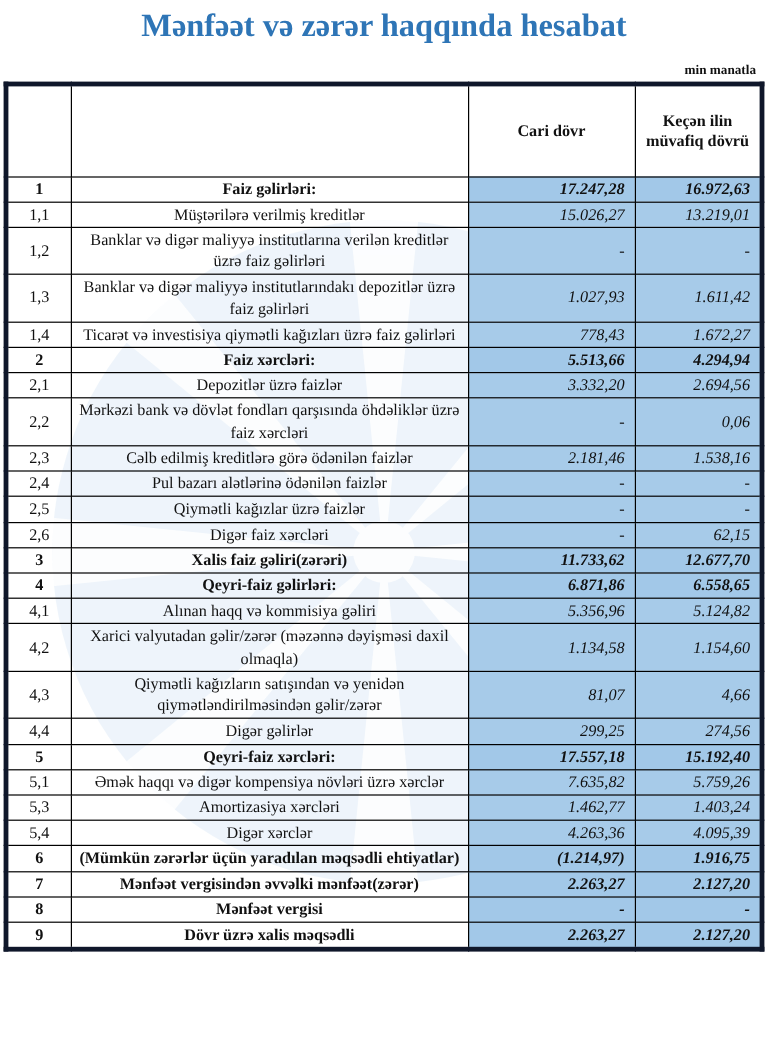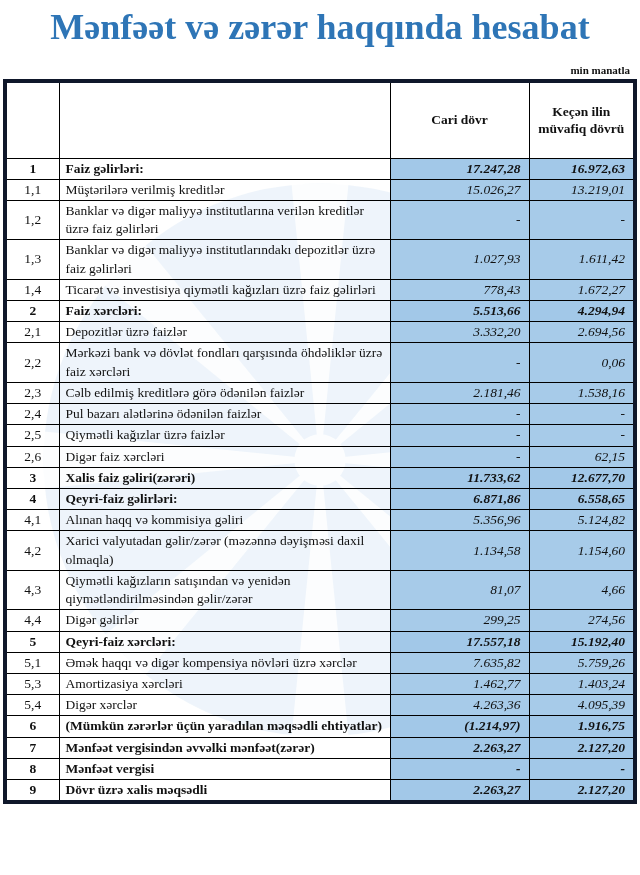--- a/index.html
+++ b/index.html
@@ -20,21 +20,21 @@
     height: 570px;
     z-index: 0;
     pointer-events: none;
   }
   .page-title {
     position: relative;
     z-index: 1;
     margin: 6px 0 0 0;
     text-align: center;
     color: #2e75b6;
-    font-size: 36px;
+    font-size: 27px;
     font-weight: bold;
     letter-spacing: 0px;
   }
   .unit-note {
     position: relative;
     z-index: 1;
     text-align: right;
     font-weight: bold;
     font-size: 11px;
     margin: 16px 10px 3px 0;
@@ -69,21 +69,21 @@
     line-height: 1.35;
     padding: 1px 6px;
     vertical-align: middle;
     background: transparent;
   }
   td.num {
     text-align: center;
     padding: 1px 2px;
   }
   td.label {
-    text-align: left;
+    text-align: center;
   }
   td.val {
     text-align: right;
     padding-right: 8px;
     background: #a7cbe9;
     font-style: italic;
   }
   tr.section td { font-weight: bold; }
   tr.section td.val { background: #a2c8e8; }
 </style>

